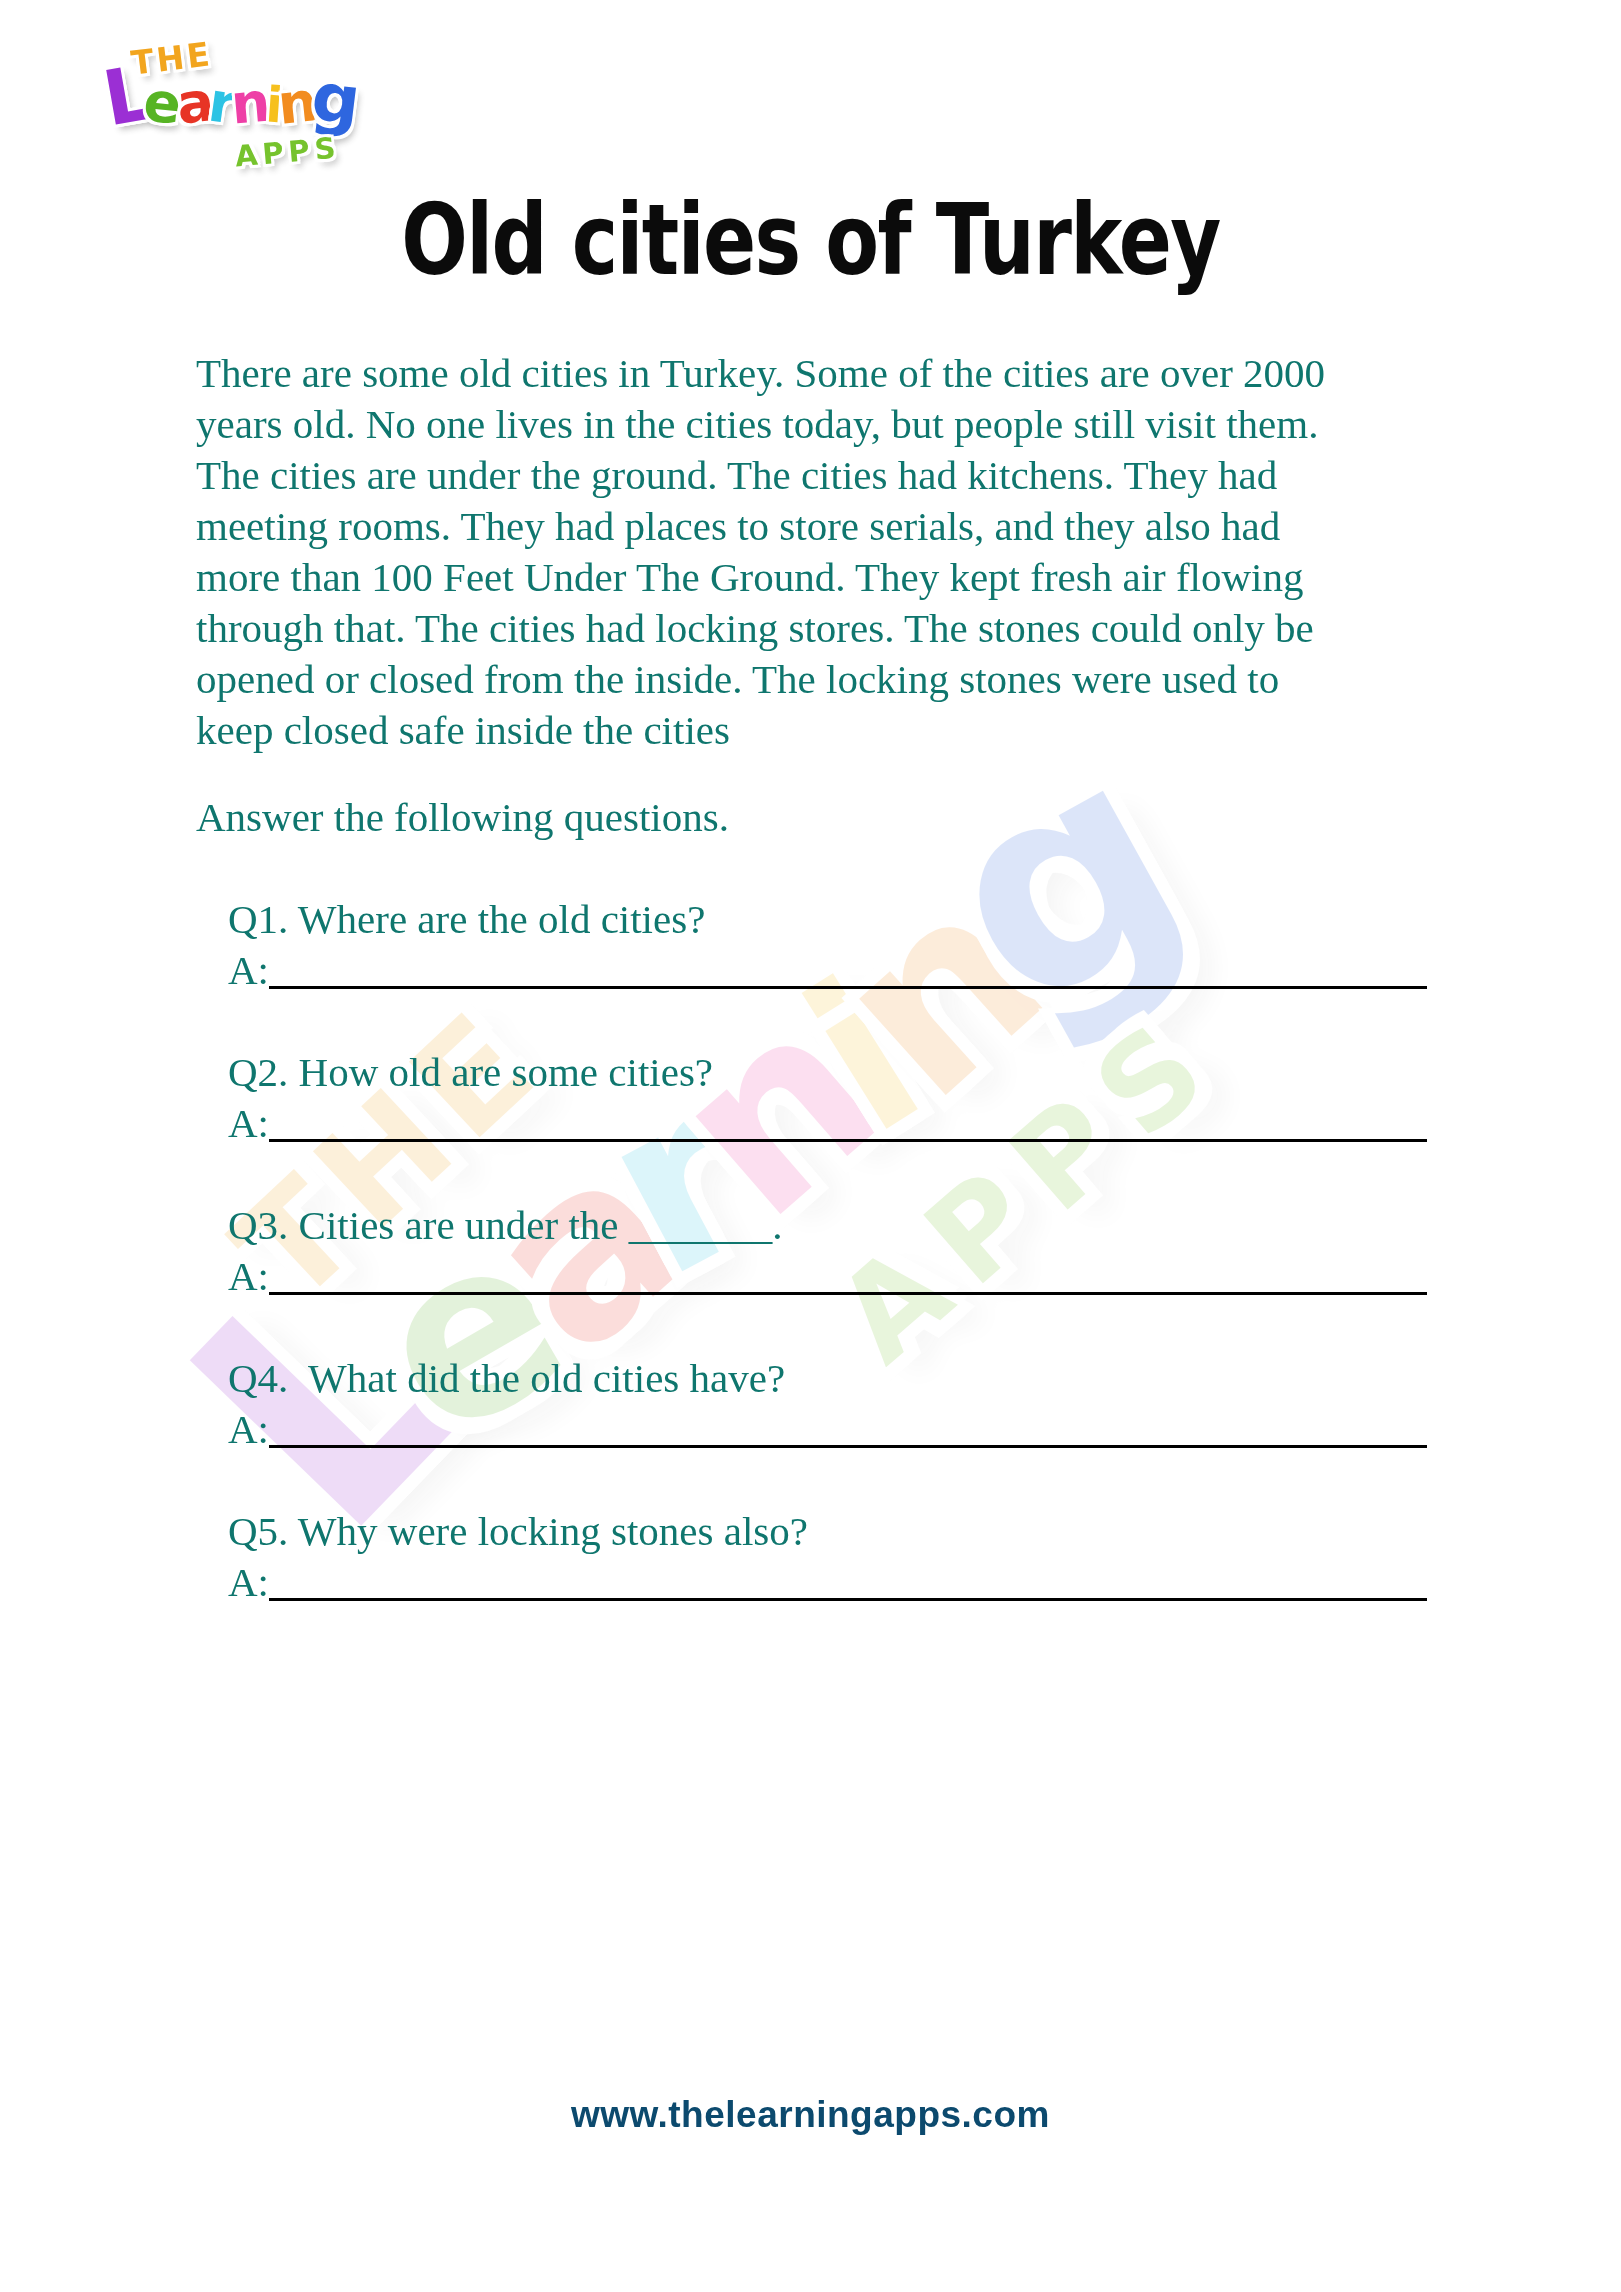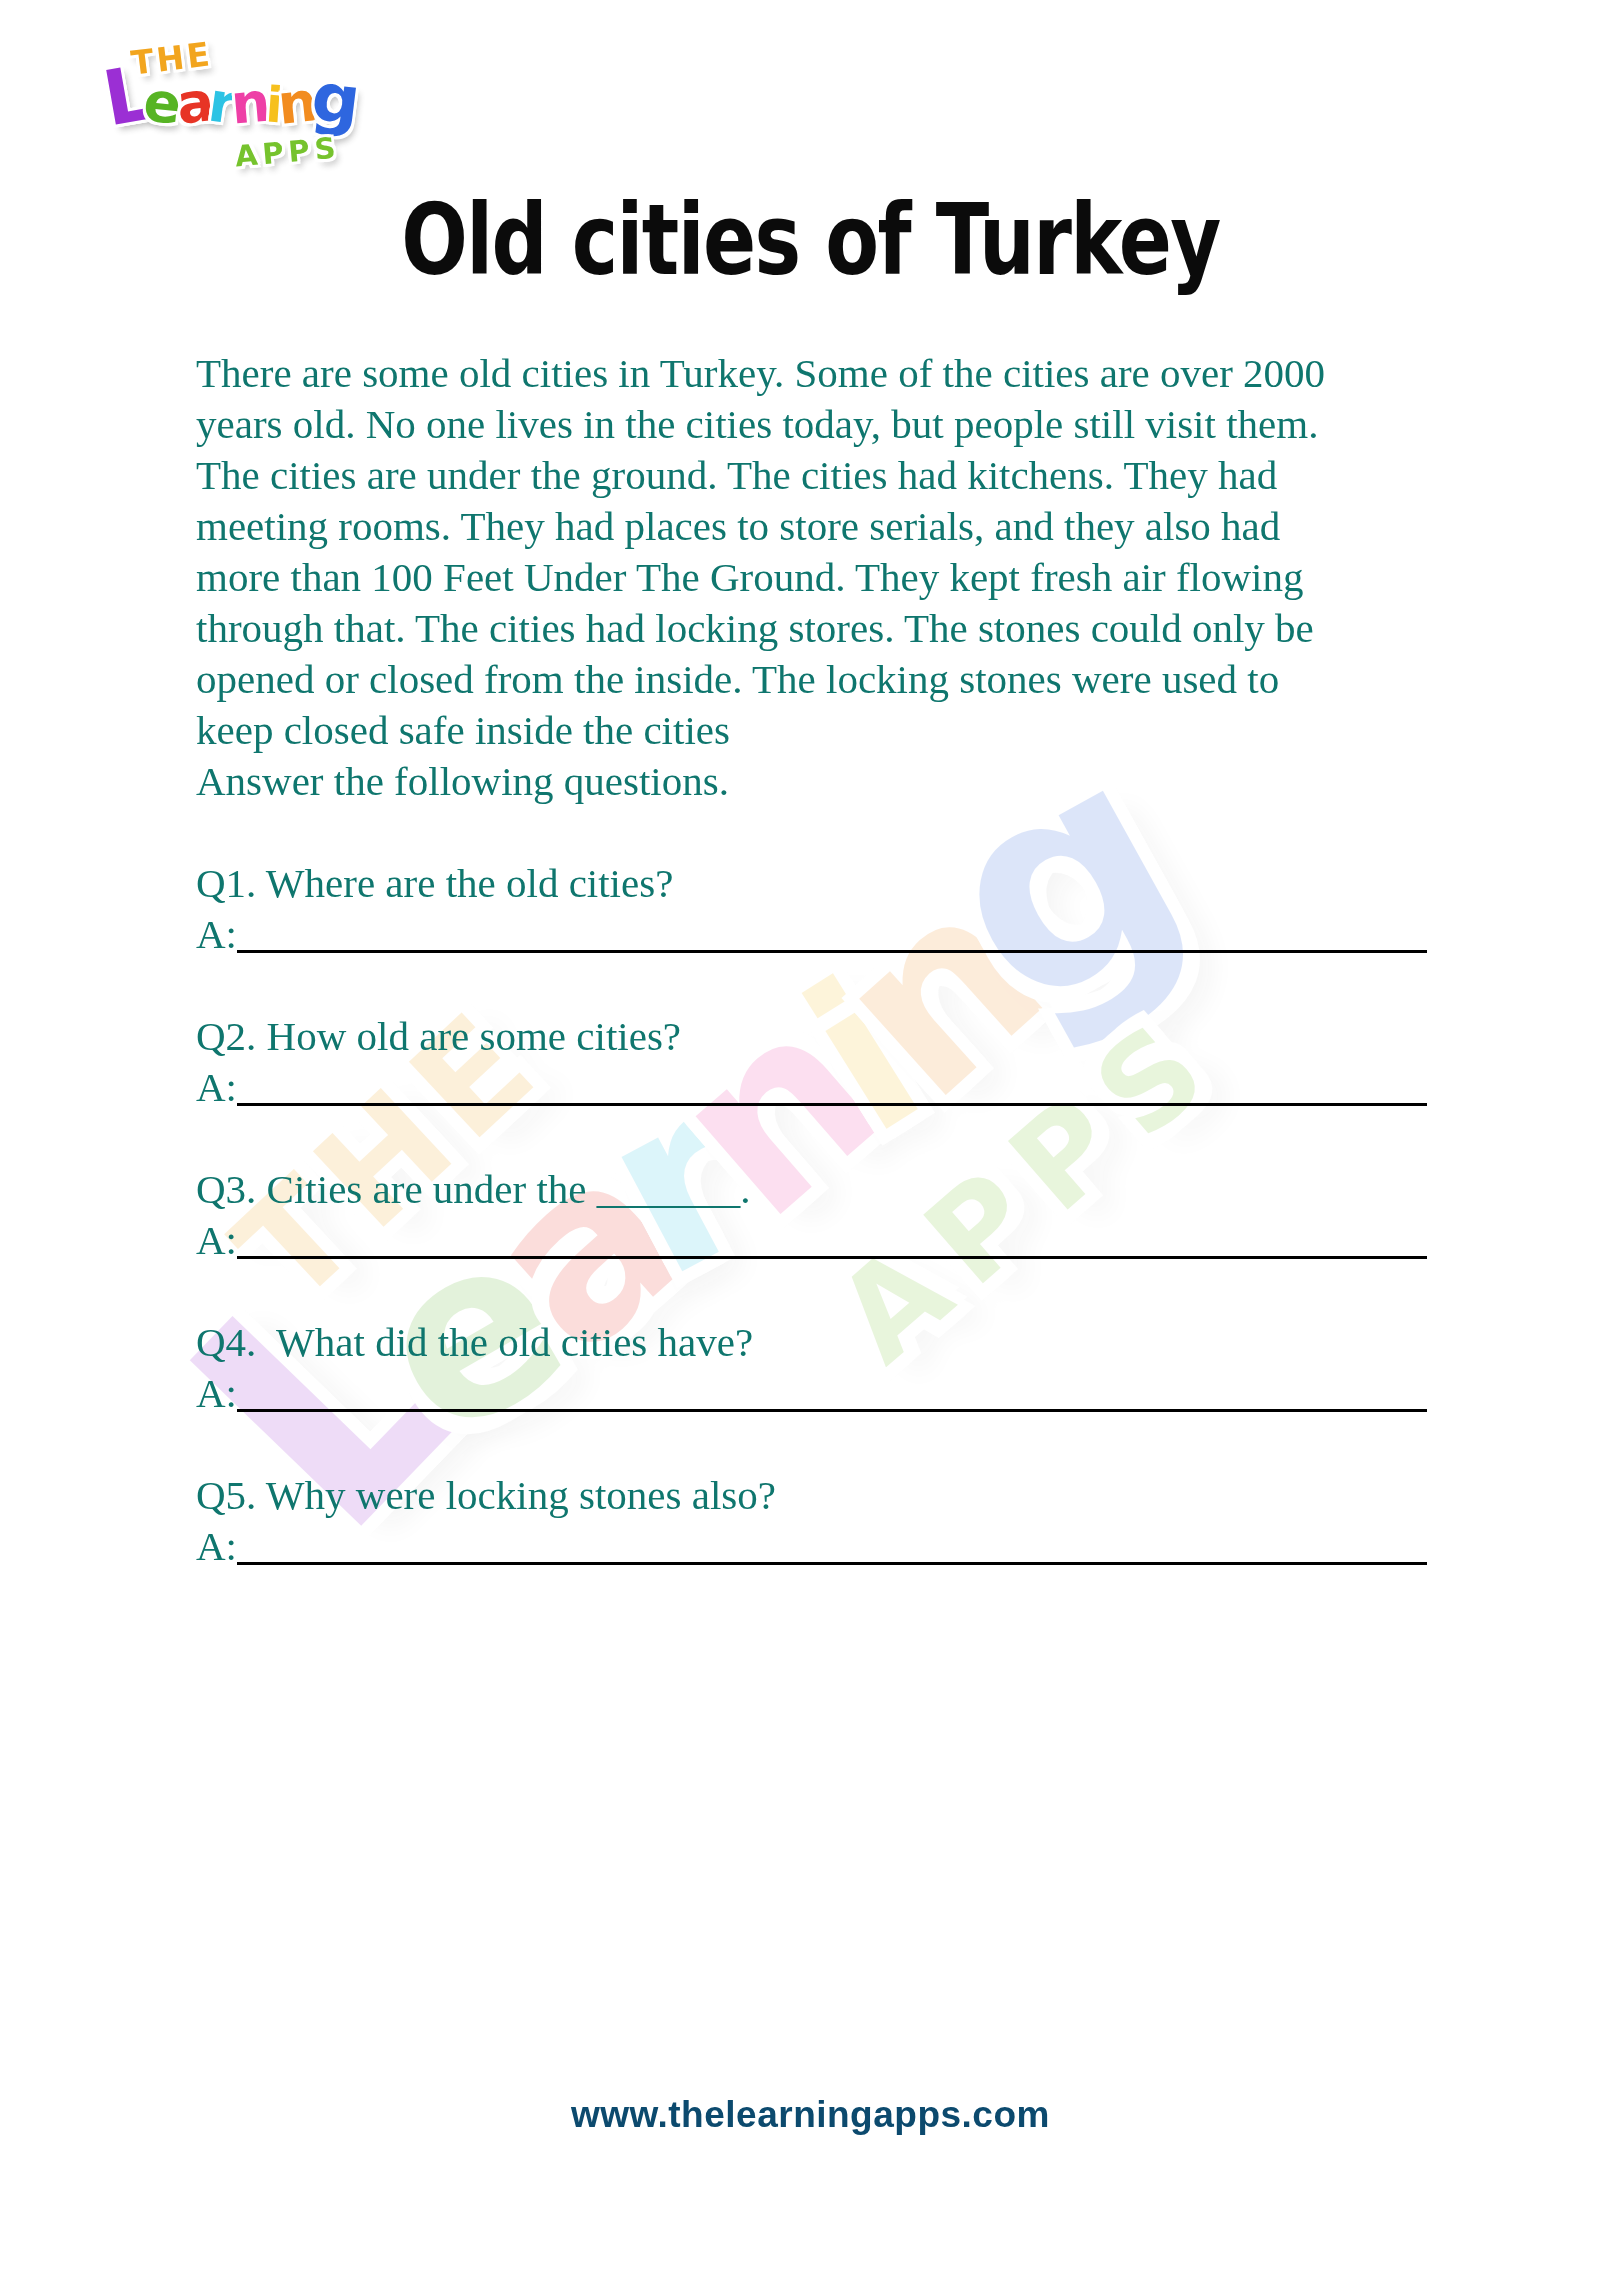--- a/index.html
+++ b/index.html
@@ -69,22 +69,22 @@
   .content {
     position:absolute; left:196px; top:348px; width:1231px;
     z-index:1;
   }
   .par-line, .instructions, .q-line, .a-row {
     font-family:"Liberation Serif", serif;
     font-size:41px; line-height:51px;
     color:#0f766e;
     white-space:pre;
   }
-  .instructions { }
-  .q-block { margin-top:51px; }
+  .instructions { margin-top:36px; }
+  .q-block { margin-top:51px;margin-left:32px; }
   .a-row { display:flex; height:51px; }
   .a-rule {
     flex:1 1 auto;
     border-bottom:3.9px solid #000;
     margin-bottom:6.9px;
   }
 
   
   .footer {
     position:absolute; left:0; top:2094px; width:100%;

